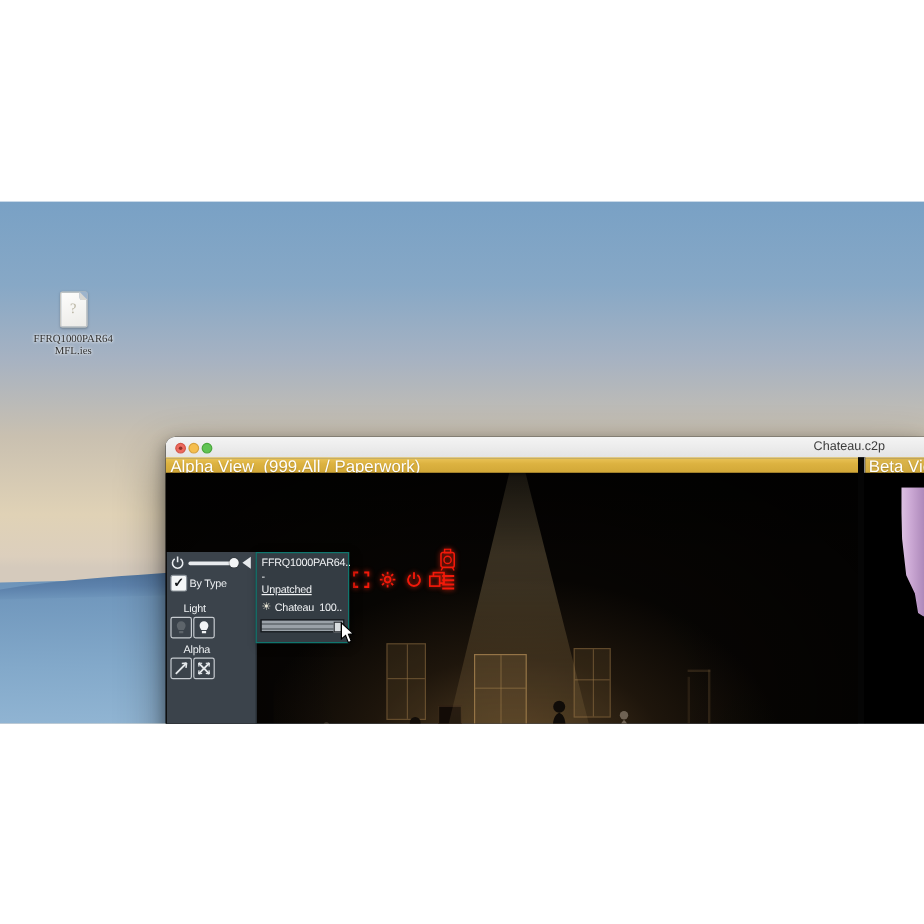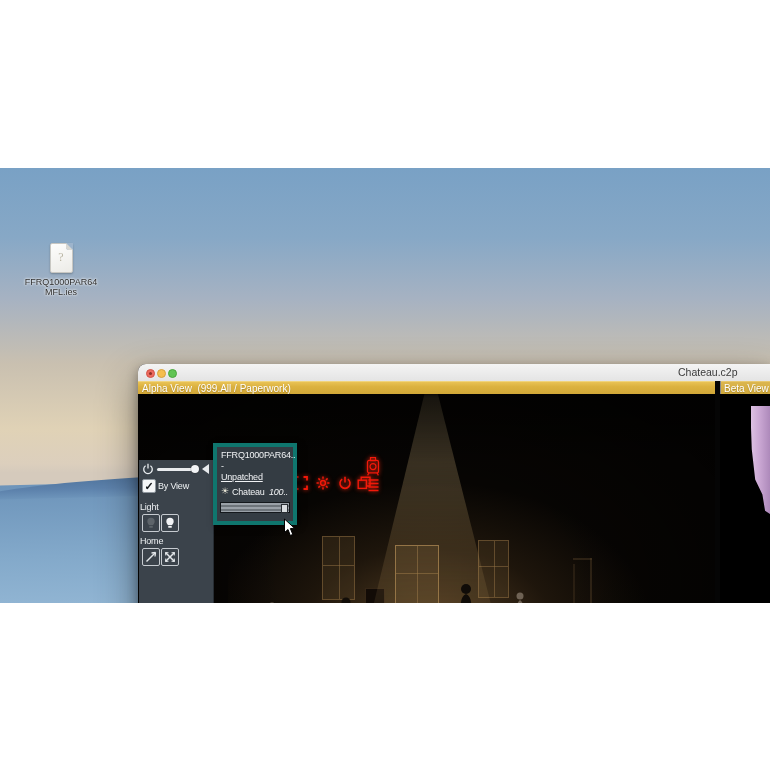--- a/index.html
+++ b/index.html
@@ -12,33 +12,33 @@
   .wave-mid{left:-25px;top:308px;width:830px;height:160px;background:linear-gradient(180deg,#6d94ba,#83a9ca 45%,#9cbeda 100%);transform:rotate(-1.4deg);}
   .wave-dark{left:-25px;top:300px;width:830px;height:22px;background:linear-gradient(180deg,#4f739c,#5d82ac 60%,#6d94ba);transform:rotate(-1.4deg);border-radius:50% 50% 0 0/120% 120% 0 0;}
   
   #file-icon{left:21px;top:75px;width:80px;text-align:center;cursor:default;}
   .doc{position:relative;margin:0 auto;width:21px;height:28px;background:linear-gradient(160deg,#fdfdfc,#ecebe7);
        border:1px solid #c8c7c2;border-radius:2px;box-shadow:0 1px 2px rgba(0,0,0,.25);}
   .doc:after{content:"";position:absolute;right:-1px;top:-1px;width:0;height:0;
        border-left:7px solid #d8d7d2;border-top:7px solid #9db4cc;border-radius:0 0 0 3px;}
   .doc-q{position:absolute;left:0;right:0;top:6px;color:#b9b4a2;font-size:12px;font-family:"Liberation Serif",serif;}
   .file-label{margin-top:4px;font-size:9px;line-height:10px;color:#2e2e2e;
-       text-shadow:0 0 2px #fff,0 0 3px rgba(255,255,255,.9);}
+       text-shadow:0 0 2px #fff,0 0 3px rgba(255,255,255,.9);font-family:Liberation Serif, serif;}
   
   #window{left:138px;top:196px;width:632px;height:407px;border-radius:8px 0 0 0;overflow:hidden;
        box-shadow:0 18px 40px rgba(0,0,0,.45),0 4px 12px rgba(0,0,0,.35);background:#000;}
   #titlebar{left:0;top:0;width:659px;height:17px;background:linear-gradient(180deg,#f4f4f4,#e4e4e4);border-bottom:1px solid #bfbfbf;}
   .tl{top:5px;width:7px;height:7px;border-radius:50%;}
   .tl.red{left:8px;background:#ed6a5e;border:1px solid #d35548;}
   .tl.red i{position:absolute;left:2px;top:2px;width:3px;height:3px;border-radius:50%;background:#8f2f26;}
   .tl.yel{left:19px;background:#f5be4e;border:1px solid #d6a13c;}
   .tl.grn{left:30px;background:#61c454;border:1px solid #4aa73c;}
   #win-title{left:540px;top:2px;width:90px;font-size:10.5px;color:#3b3b3b;}
   
-  .vhead{height:13px;font-size:10px;line-height:13px;color:#fff;white-space:pre;overflow:hidden;}
+  .vhead{height:13px;font-size:14px;line-height:13px;color:#fff;white-space:pre;overflow:hidden;}
   .vhead .lbl{position:absolute;left:4px;top:0;text-shadow:0 1px 1px rgba(110,85,15,.45);}
   #alpha-head{left:0;top:17px;width:577px;background:linear-gradient(180deg,#e9c255 0%,#dcb240 35%,#d0a636 100%);border-top:1px solid #f0d47e;}
   #beta-head{left:582px;top:17px;width:50px;background:linear-gradient(180deg,#dcb64e 0%,#cfa83a 100%);border-top:1px solid #e8c86e;}
   .hicons{position:absolute;top:2.5px;width:18px;height:9px;}
   #alpha-head .hicons{left:556px;}
   #splitter{left:577px;top:17px;width:5px;height:390px;background:#050505;border-right:1px solid #8a8a8a;}
   
   #scene{left:0;top:30px;width:577px;height:312px;background:#070503;overflow:hidden;}
   .wallglow{left:90px;top:90px;width:420px;height:200px;
      background:radial-gradient(ellipse at 48% 72%,rgba(150,112,62,.55) 0%,rgba(90,64,34,.28) 40%,rgba(20,12,6,0) 72%);}
@@ -51,29 +51,29 @@
   .doorL{left:227px;top:194px;width:18px;height:34px;background:#120b06;border:1px solid rgba(120,90,55,.35);}
   .frameR-v1{left:452px;top:164px;width:2px;height:110px;background:rgba(95,72,45,.4);}
   .frameR-v2{left:435px;top:170px;width:2px;height:104px;background:rgba(80,60,38,.35);}
   .frameR-h{left:435px;top:164px;width:19px;height:2px;background:rgba(95,72,45,.4);}
   .vignette{left:0;top:0;width:577px;height:312px;
      background:radial-gradient(ellipse at 50% 60%,rgba(0,0,0,0) 35%,rgba(0,0,0,.55) 85%),
                 linear-gradient(180deg,rgba(0,0,0,.55),rgba(0,0,0,0) 22%,rgba(0,0,0,0) 80%,rgba(0,0,0,.5));}
   
   #tool-panel{left:1px;top:66px;width:74px;height:246px;background:#3b434b;border-right:1px solid #272d33;
      color:#eef1f3;font-size:9px;}
-  #tool-panel .row-lbl{position:absolute;left:1px;white-space:nowrap;letter-spacing:-.2px;}
+  #tool-panel .row-lbl{position:absolute;left:14px;white-space:nowrap;letter-spacing:-.2px;}
   .sq-btn{position:absolute;width:16px;height:16px;border:1px solid #c6cbd0;border-radius:2px;}
   .mtrack{position:absolute;left:18px;top:8px;width:38px;height:3px;background:#e8ebee;border-radius:2px;}
   .mknob{position:absolute;left:52px;top:5px;width:8px;height:8px;border-radius:50%;background:#f2f4f6;box-shadow:0 0 1px #111;}
   .tri-left{position:absolute;left:63px;top:4px;width:0;height:0;border-top:5px solid transparent;border-bottom:5px solid transparent;border-right:7px solid #e8ebee;}
   .chk{position:absolute;left:3px;top:19px;width:12px;height:12px;background:#f4f6f7;border:1px solid #8f979e;border-radius:2px;
        color:#15181b;font-size:11px;line-height:12px;text-align:center;font-weight:bold;}
   
-  #fixture-popup{left:75px;top:49px;width:76px;height:74px;background:#343c43;border:4px solid #0f766e;
+  #fixture-popup{left:75px;top:66px;width:76px;height:74px;background:#343c43;border:1px solid #0f766e;
      color:#f0f2f4;font-size:9px;box-shadow:2px 2px 6px rgba(0,0,0,.5);}
   #fixture-popup .pl{position:absolute;left:4px;white-space:nowrap;letter-spacing:-.2px;}
   .groove{position:absolute;left:3px;top:55px;width:68px;height:9px;border:1px solid #14181c;
      background:repeating-linear-gradient(180deg,#9aa1a8 0 2px,#6e757b 2px 4px);}
   .groove-thumb{position:absolute;right:1px;top:1px;width:5px;height:7px;background:#d9dde0;border:1px solid #2a2f34;}
   
   .redic{position:absolute;filter:drop-shadow(0 0 2px rgba(255,40,15,.9));}
   
   #beta-content{left:582px;top:30px;width:50px;height:312px;background:#000;overflow:hidden;}
   #curtain{left:31px;top:12px;width:19px;height:108px;
@@ -194,53 +194,53 @@
 
         <div id="tool-panel" class="abs">
           <svg class="abs" style="left:3px;top:3px;" width="12" height="12" viewBox="0 0 14 14">
             <path d="M4.2,3.2 A5,5 0 1 0 9.8,3.2" fill="none" stroke="#e9edf0" stroke-width="1.5"></path>
             <line x1="7" y1="0.8" x2="7" y2="6.5" stroke="#e9edf0" stroke-width="1.5"></line>
             </svg>
           <div class="mtrack"></div>
           <div class="mknob"></div>
           <div class="tri-left"></div>
           <div class="chk"><span>✓</span></div>
-          <div class="row-lbl txt" style="left:19px;top:21px;">By View</div>
+          <div class="row-lbl txt" style="left:19px;top:21px;">By Type</div>
           <div class="row-lbl txt" style="top:42px;">Light</div>
           <div class="sq-btn" style="left:3px;top:54px;">
             <svg width="14" height="14" viewBox="0 0 16 14" style="margin:1px;">
               <path d="M8,1 a4.2,4.2 0 0 1 4.2,4.2 c0,2 -1.3,2.8 -1.7,4.2 h-5 C5.1,8 3.8,7.2 3.8,5.2 A4.2,4.2 0 0 1 8,1 Z" fill="#5d646a"></path>
               <rect x="6" y="10.2" width="4" height="2.2" fill="#5d646a"></rect>
               </svg></div>
           <div class="sq-btn" style="left:22px;top:54px;">
             <svg width="14" height="14" viewBox="0 0 16 14" style="margin:1px;">
               <path d="M8,1 a4.2,4.2 0 0 1 4.2,4.2 c0,2 -1.3,2.8 -1.7,4.2 h-5 C5.1,8 3.8,7.2 3.8,5.2 A4.2,4.2 0 0 1 8,1 Z" fill="#f1f3f5"></path>
               <rect x="6" y="10.2" width="4" height="2.2" fill="#f1f3f5"></rect>
               </svg></div>
-          <div class="row-lbl txt" style="top:76px;">Home</div>
+          <div class="row-lbl txt" style="top:76px;">Alpha</div>
           <div class="sq-btn" style="left:3px;top:88px;">
             <svg width="14" height="14" viewBox="0 0 14 14" style="margin:1px;">
               <line x1="2.5" y1="11.5" x2="11.5" y2="2.5" stroke="#e3e7ea" stroke-width="1.5"></line>
               <path d="M11.5,2.5 L7.5,3 M11.5,2.5 L11,6.5" stroke="#e3e7ea" stroke-width="1.3" fill="none"></path>
               </svg></div>
           <div class="sq-btn" style="left:22px;top:88px;">
             <svg width="14" height="14" viewBox="0 0 14 14" style="margin:1px;">
               <path d="M2.5,2.5 L11.5,11.5 M11.5,2.5 L2.5,11.5" stroke="#e3e7ea" stroke-width="1.5"></path>
               <path d="M2.5,2.5 L5.5,2.8 M2.5,2.5 L2.8,5.5 M11.5,2.5 L8.5,2.8 M11.5,2.5 L11.2,5.5 M2.5,11.5 L5.5,11.2 M2.5,11.5 L2.8,8.5 M11.5,11.5 L8.5,11.2 M11.5,11.5 L11.2,8.5" stroke="#e3e7ea" stroke-width="1"></path>
               </svg></div>
 
         </div>
 
         <div id="fixture-popup" class="abs">
           <div class="pl txt" style="top:3px;">FFRQ1000PAR64..</div>
           <div class="pl txt" style="top:14px;">-</div>
           <div class="pl txt" style="top:25px;text-decoration:underline;">Unpatched</div>
           <span class="pl txt" style="top:39px;color:#e9e6d6;">☀</span>
           <div class="pl txt" style="left:15px;top:40px;">Chateau</div>
-          <div class="pl txt" style="left:52px;top:40px;font-style:italic;">100..</div>
+          <div class="pl txt" style="left:52px;top:40px;">100..</div>
           <div class="groove">
             <div class="groove-thumb"></div>
           </div>
         </div>
 
         <svg id="cursor" class="abs" width="13" height="19" viewBox="0 0 13 19">
           <path d="M1.5,1 L1.5,14.5 L5,11.5 L7.3,17.5 L9.8,16.4 L7.4,10.6 L11.5,10.2 Z" fill="#fff" stroke="#000" stroke-width="1"></path>
           </svg>
       </div>
 

